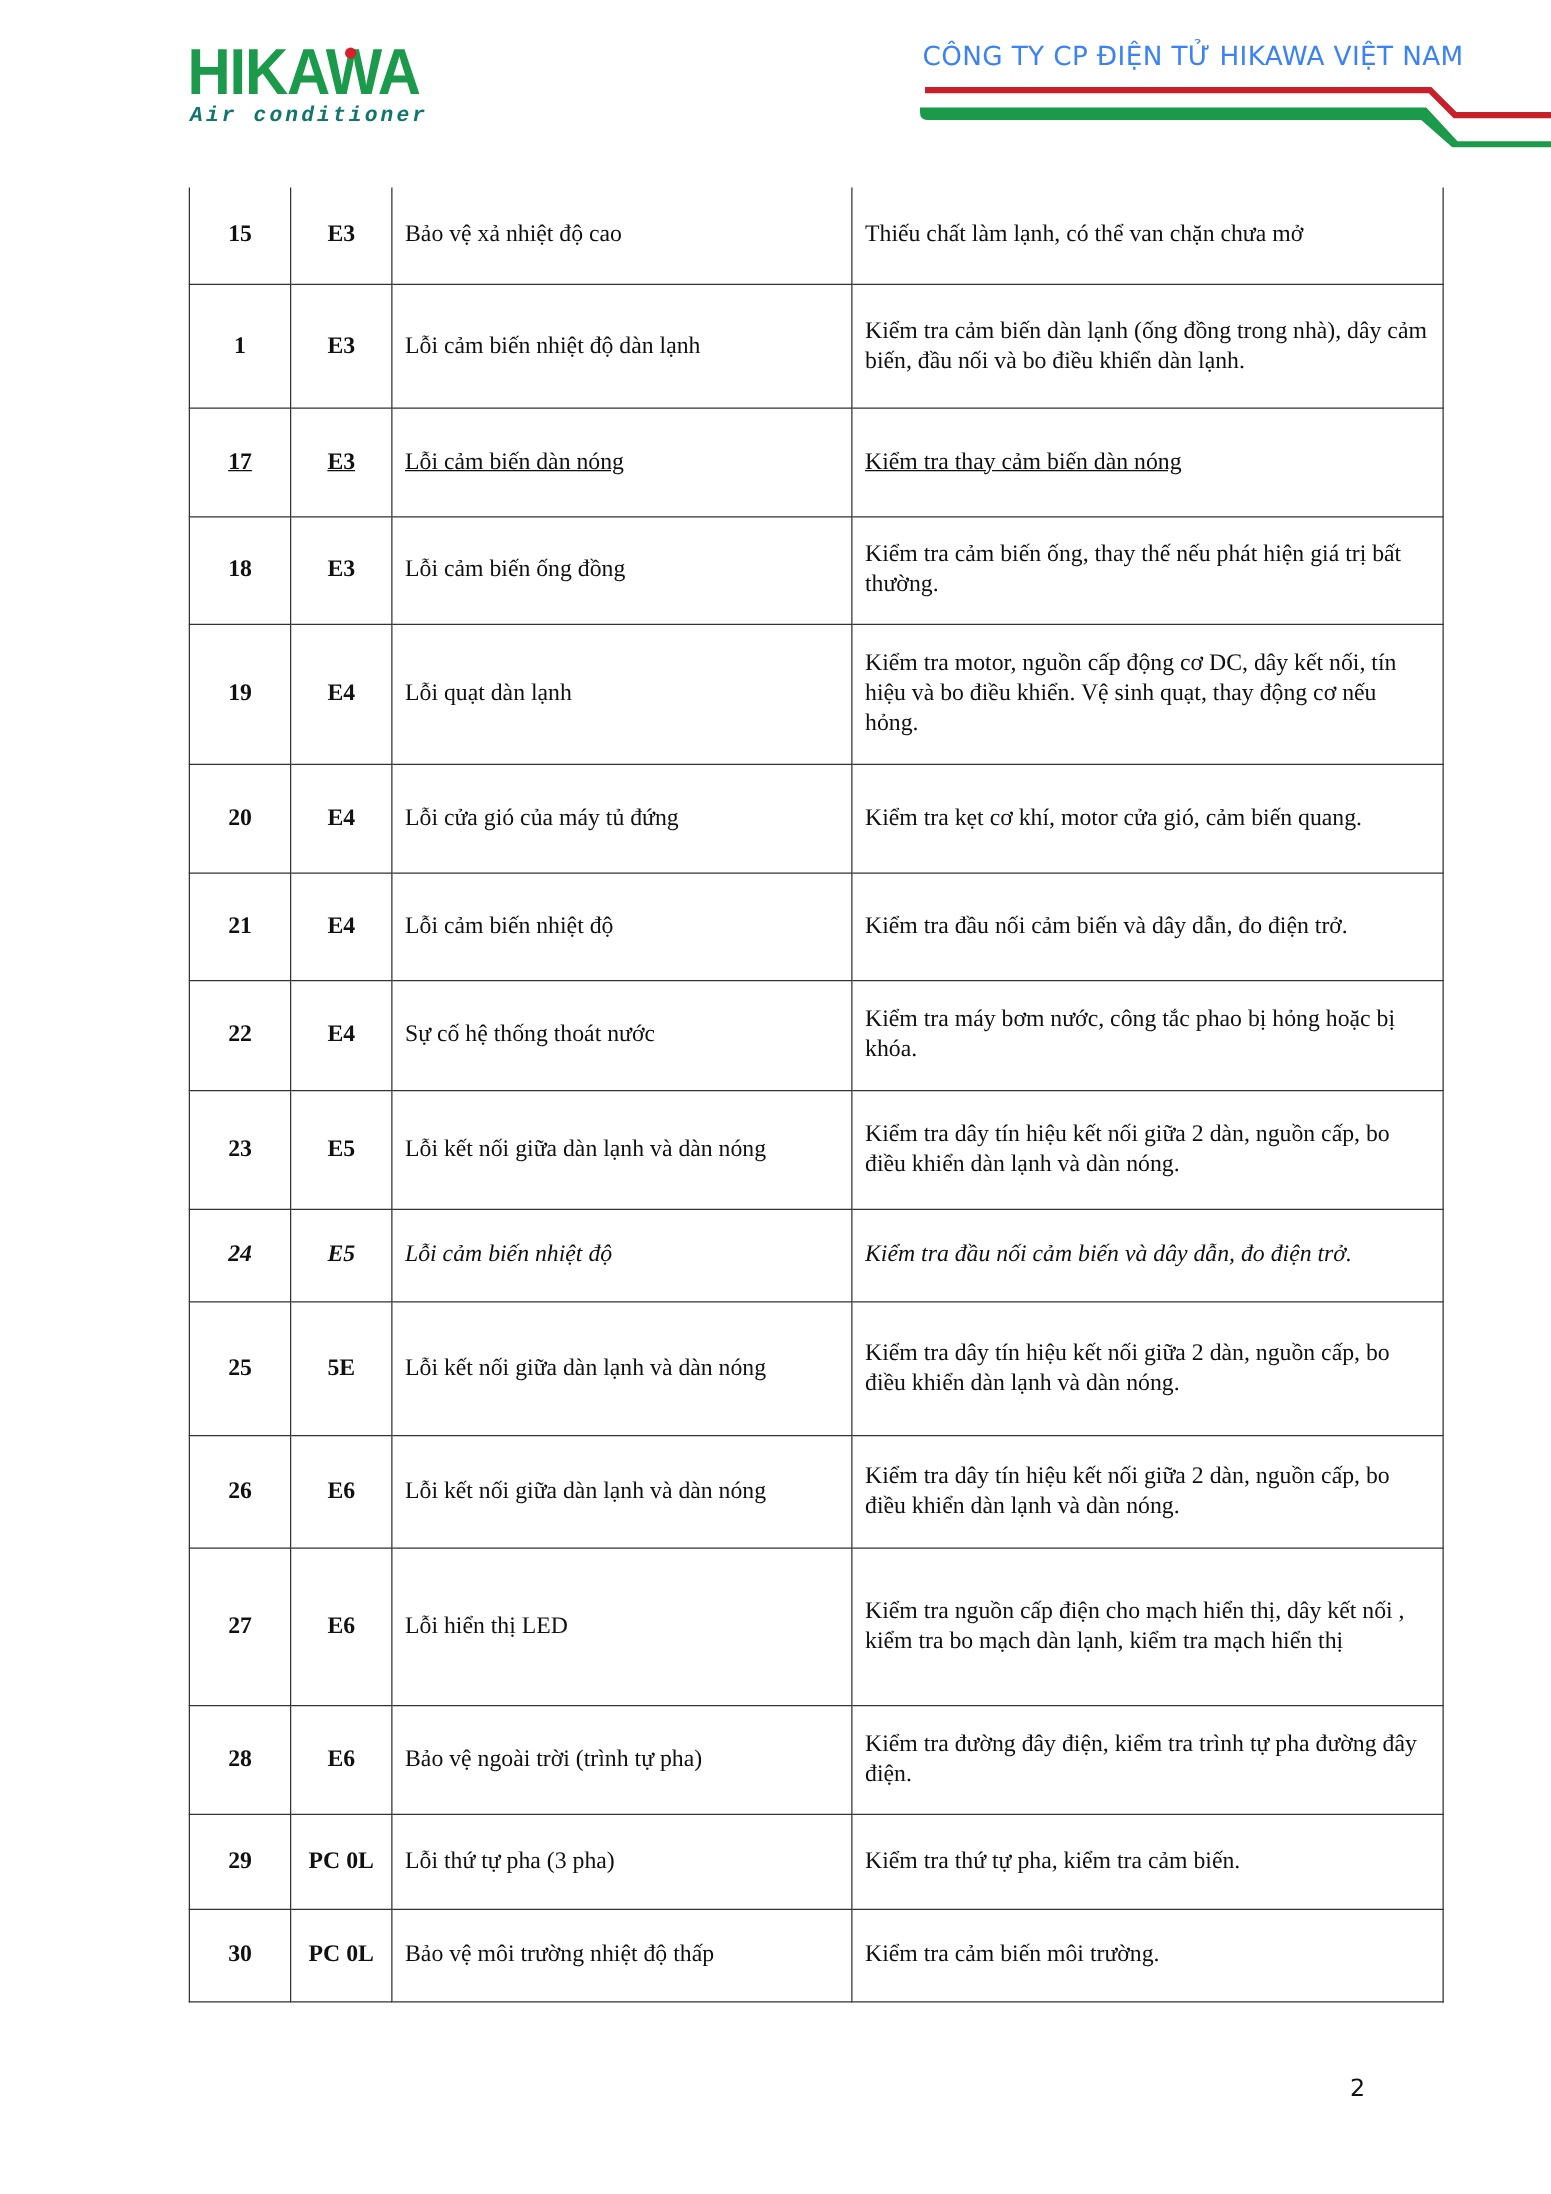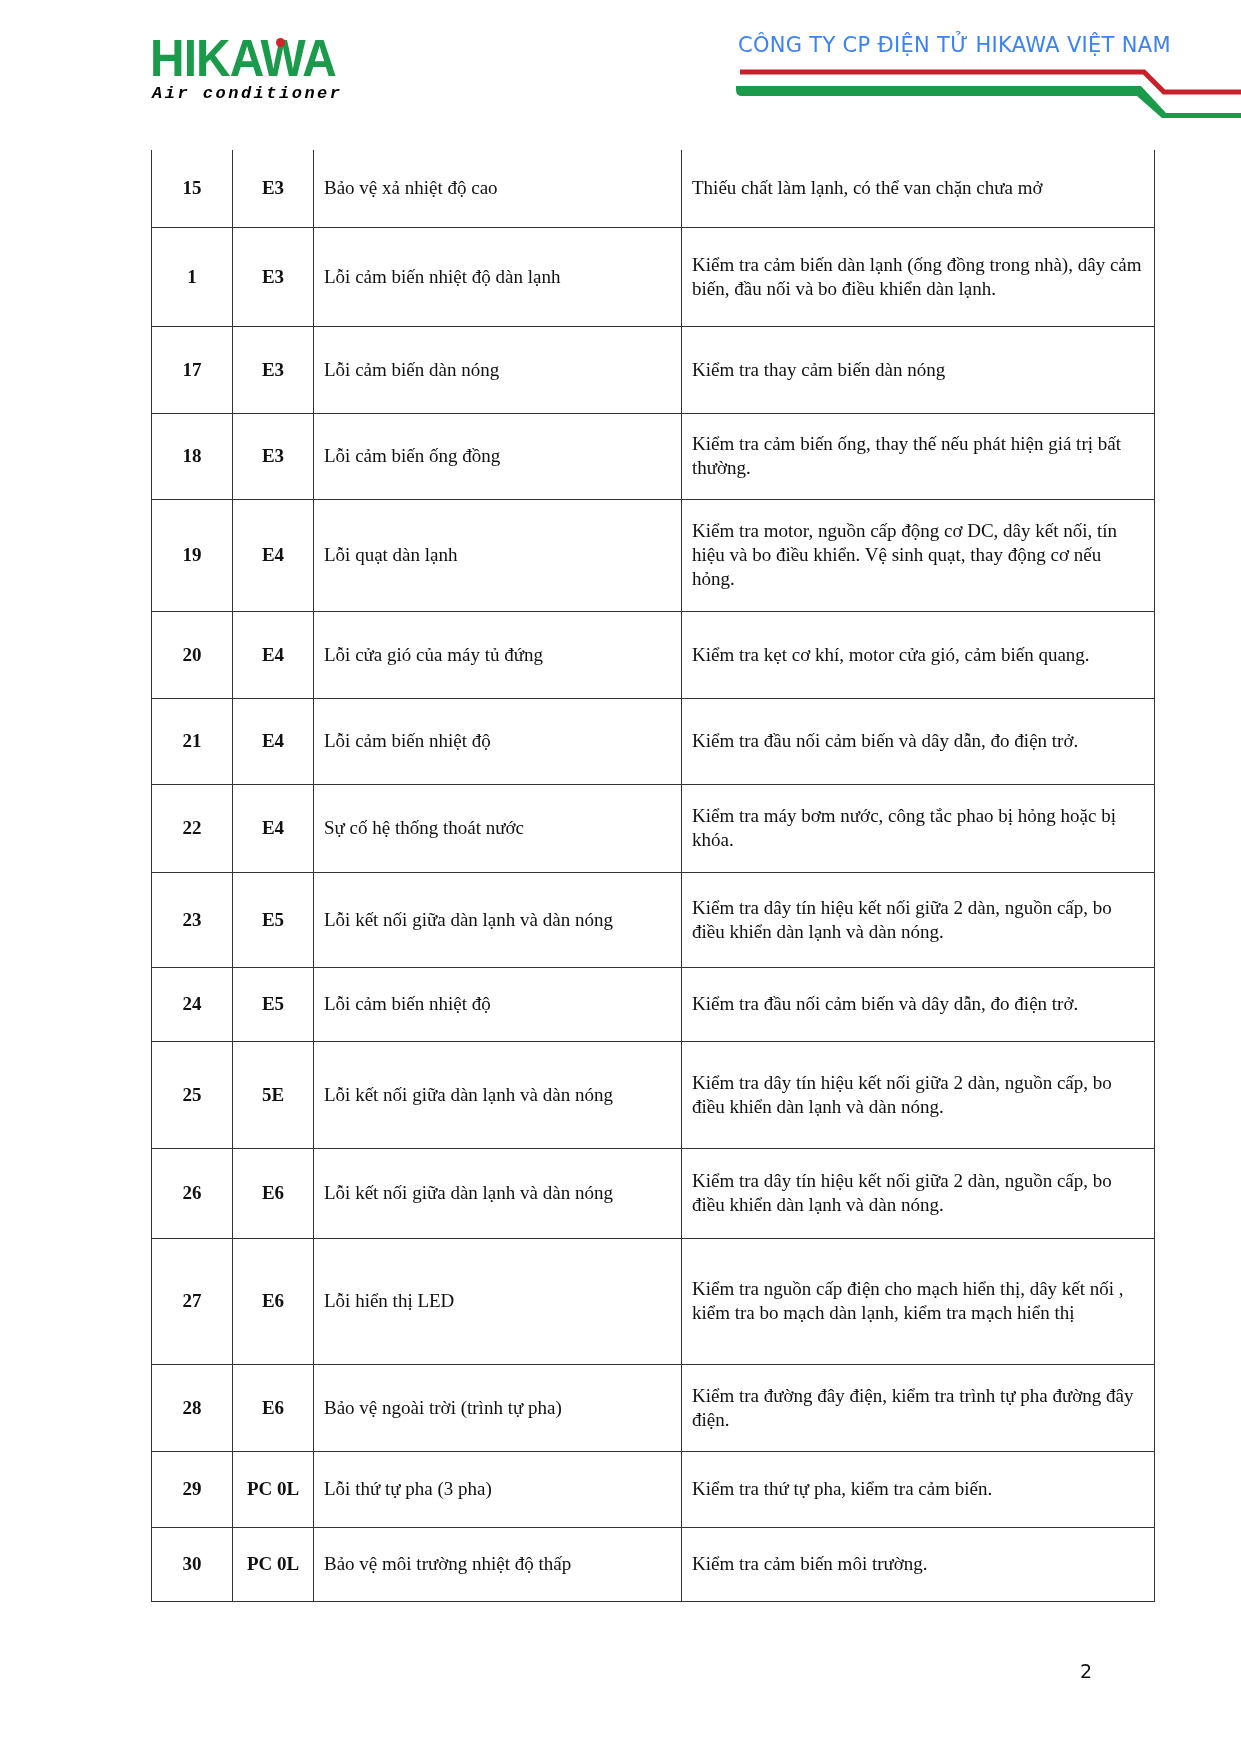--- a/index.html
+++ b/index.html
@@ -1,20 +1,20 @@
 <!DOCTYPE html>
 <html><head>
 <meta charset="utf-8">
 <style>
   html, body { margin:0; padding:0; background:#ffffff; }
   body { width:1241px; height:1755px; position:relative; overflow:hidden; font-family:"Liberation Serif", serif; color:#111; }
   .logo { position:absolute; left:150px; top:32px; width:200px; height:72px;text-align:center; }
   .logo-word { position:absolute; left:0; top:0; font-family:"Liberation Sans", sans-serif; font-weight:bold; font-size:52px; letter-spacing:-1px; color:#1a9a4a; line-height:52px; transform:scaleX(0.92); transform-origin:left top; }
   .logo-dot { position:absolute; left:126px; top:6px; width:9px; height:9px; border-radius:50%; background:#d9202a; }
-  .logo-sub { position:absolute; left:2px; top:52px; font-family:"Liberation Mono", monospace; font-style:italic; font-weight:bold; font-size:17px; letter-spacing:2.5px; color:#000000; }
+  .logo-sub { position:absolute; left:2px; top:52px; font-family:"Liberation Mono", monospace; font-style:italic; font-weight:bold; font-size:17px; letter-spacing:2.5px; color:#0f766e; }
   .company { position:absolute; left:738px; top:33px; font-family:"DejaVu Sans", sans-serif; font-size:21px; color:#3b82f6; letter-spacing:0.3px; }
   .stripes { position:absolute; left:736px; top:68px; width:505px; height:50px; }
   table.err { position:absolute; left:151px; top:150px; width:1003px; border-collapse:collapse; table-layout:fixed; }
   table.err td { border:1.5px solid #333; font-size:19px; line-height:24px; vertical-align:middle; padding:0 10px; }
   table.err tr:first-child td { border-top:none; }
   td.c-no, td.c-code { text-align:center; font-weight:bold; padding:0 4px; }
   .page-no { position:absolute; left:1080px; top:1660px; font-family:"DejaVu Sans", sans-serif; font-size:19px; color:#111; }
 </style>
 </head>
 <body>
@@ -45,21 +45,21 @@
         <td class="c-code">E3</td>
         <td class="c-err">Bảo vệ xả nhiệt độ cao</td>
         <td class="c-sol">Thiếu chất làm lạnh, có thể van chặn chưa mở</td>
       </tr>
       <tr style="height: 99px;">
         <td class="c-no">1</td>
         <td class="c-code">E3</td>
         <td class="c-err">Lỗi cảm biến nhiệt độ dàn lạnh</td>
         <td class="c-sol">Kiểm tra cảm biến dàn lạnh (ống đồng trong nhà), dây cảm biến, đầu nối và bo điều khiển dàn lạnh.</td>
       </tr>
-      <tr style="height: 87px;">
+      <tr style="height: 87px; text-decoration: underline;">
         <td class="c-no">17</td>
         <td class="c-code">E3</td>
         <td class="c-err">Lỗi cảm biến dàn nóng</td>
         <td class="c-sol">Kiểm tra thay cảm biến dàn nóng</td>
       </tr>
       <tr style="height: 86px;">
         <td class="c-no">18</td>
         <td class="c-code">E3</td>
         <td class="c-err">Lỗi cảm biến ống đồng</td>
         <td class="c-sol">Kiểm tra cảm biến ống, thay thế nếu phát hiện giá trị bất thường.</td>
@@ -87,21 +87,21 @@
         <td class="c-code">E4</td>
         <td class="c-err">Sự cố hệ thống thoát nước</td>
         <td class="c-sol">Kiểm tra máy bơm nước, công tắc phao bị hỏng hoặc bị khóa.</td>
       </tr>
       <tr style="height: 95px;">
         <td class="c-no">23</td>
         <td class="c-code">E5</td>
         <td class="c-err">Lỗi kết nối giữa dàn lạnh và dàn nóng</td>
         <td class="c-sol">Kiểm tra dây tín hiệu kết nối giữa 2 dàn, nguồn cấp, bo điều khiển dàn lạnh và dàn nóng.</td>
       </tr>
-      <tr style="height: 74px;">
+      <tr style="height: 74px; font-style: italic;">
         <td class="c-no">24</td>
         <td class="c-code">E5</td>
         <td class="c-err">Lỗi cảm biến nhiệt độ</td>
         <td class="c-sol">Kiểm tra đầu nối cảm biến và dây dẫn, đo điện trở.</td>
       </tr>
       <tr style="height: 107px;">
         <td class="c-no">25</td>
         <td class="c-code">5E</td>
         <td class="c-err">Lỗi kết nối giữa dàn lạnh và dàn nóng</td>
         <td class="c-sol">Kiểm tra dây tín hiệu kết nối giữa 2 dàn, nguồn cấp, bo điều khiển dàn lạnh và dàn nóng.</td>

